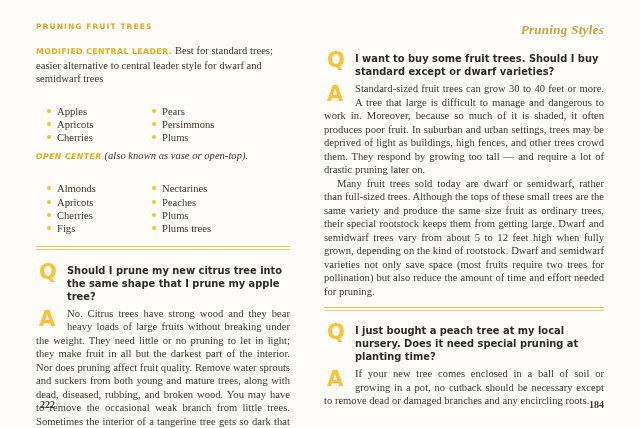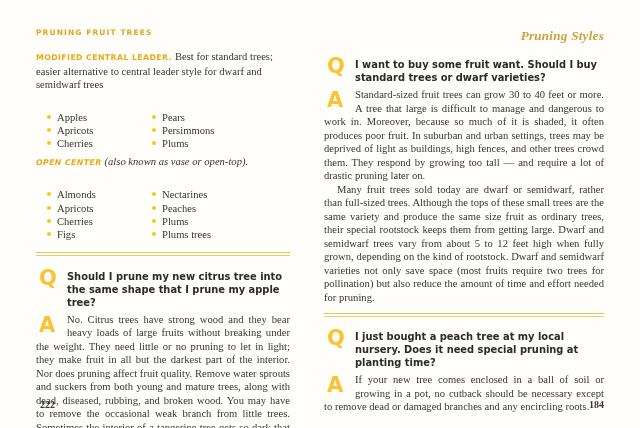--- a/index.html
+++ b/index.html
@@ -4,21 +4,21 @@
 <style>
   html,body{margin:0;padding:0;}
   body{
     width:640px;height:428px;
     background:#fffefa;
     font-family:"Liberation Serif", serif;
     color:#3a342c;
     overflow:hidden;
   }
   .spread{position:relative;width:640px;height:428px;}
-  .page{position:absolute;top:0;height:428px;box-sizing:border-box;padding-top:28px;}
+  .page{position:absolute;top:0;height:428px;box-sizing:border-box;padding-top:22px;}
   .page.left{left:36px;width:254px;}
   .page.right{left:324px;width:280px;}
 
   .running-head{
     font-family:"DejaVu Sans", sans-serif;
     font-size:7.5px;font-weight:bold;letter-spacing:1.1px;
     color:#e2a41f;
   }
   .running-head.italic{
     font-family:"Liberation Serif", serif;
@@ -132,21 +132,21 @@
     </p>
 
     <div class="pagenum pl">222</div>
   </div>
 
   <div class="page right">
     <div class="running-head italic">Pruning Styles</div>
 
     <div class="qrow">
       <div class="qletter">Q</div>
-      <div class="qtext">I want to buy some fruit want. Should I buy standard trees or dwarf varieties?</div>
+      <div class="qtext">I want to buy some fruit trees. Should I buy standard except or dwarf varieties?</div>
     </div>
 
     <p class="bodytext answer">
       <span class="aletter">A</span><span>Standard-sized fruit trees can grow 30 to 40 feet or more. A tree that large is difficult to manage and dangerous to work in. Moreover, because so much of it is shaded, it often produces poor fruit. In suburban and urban settings, trees may be deprived of light as buildings, high fences, and other trees crowd them. They respond by growing too tall — and require a lot of drastic pruning later on.</span>
     </p>
     <p class="bodytext p2">Many fruit trees sold today are dwarf or semidwarf, rather than full-sized trees. Although the tops of these small trees are the same variety and produce the same size fruit as ordinary trees, their special rootstock keeps them from getting large. Dwarf and semidwarf trees vary from about 5 to 12 feet high when fully grown, depending on the kind of rootstock. Dwarf and semidwarf varieties not only save space (most fruits require two trees for pollination) but also reduce the amount of time and effort needed for pruning.</p>
 
     <div class="rule2" style="margin-top:9px;"></div>
 
     <div class="qrow" style="margin-top:12px;">

